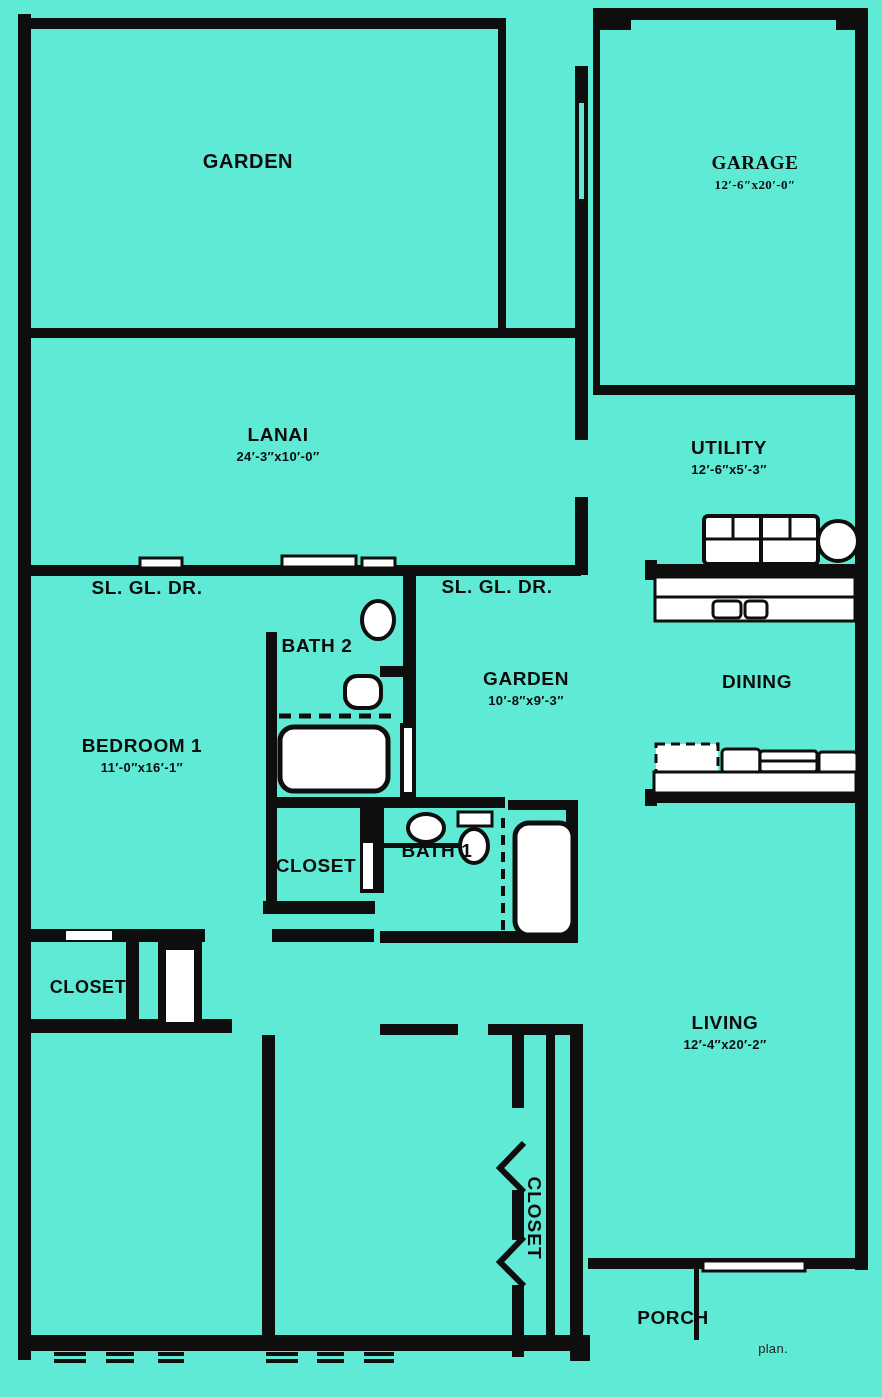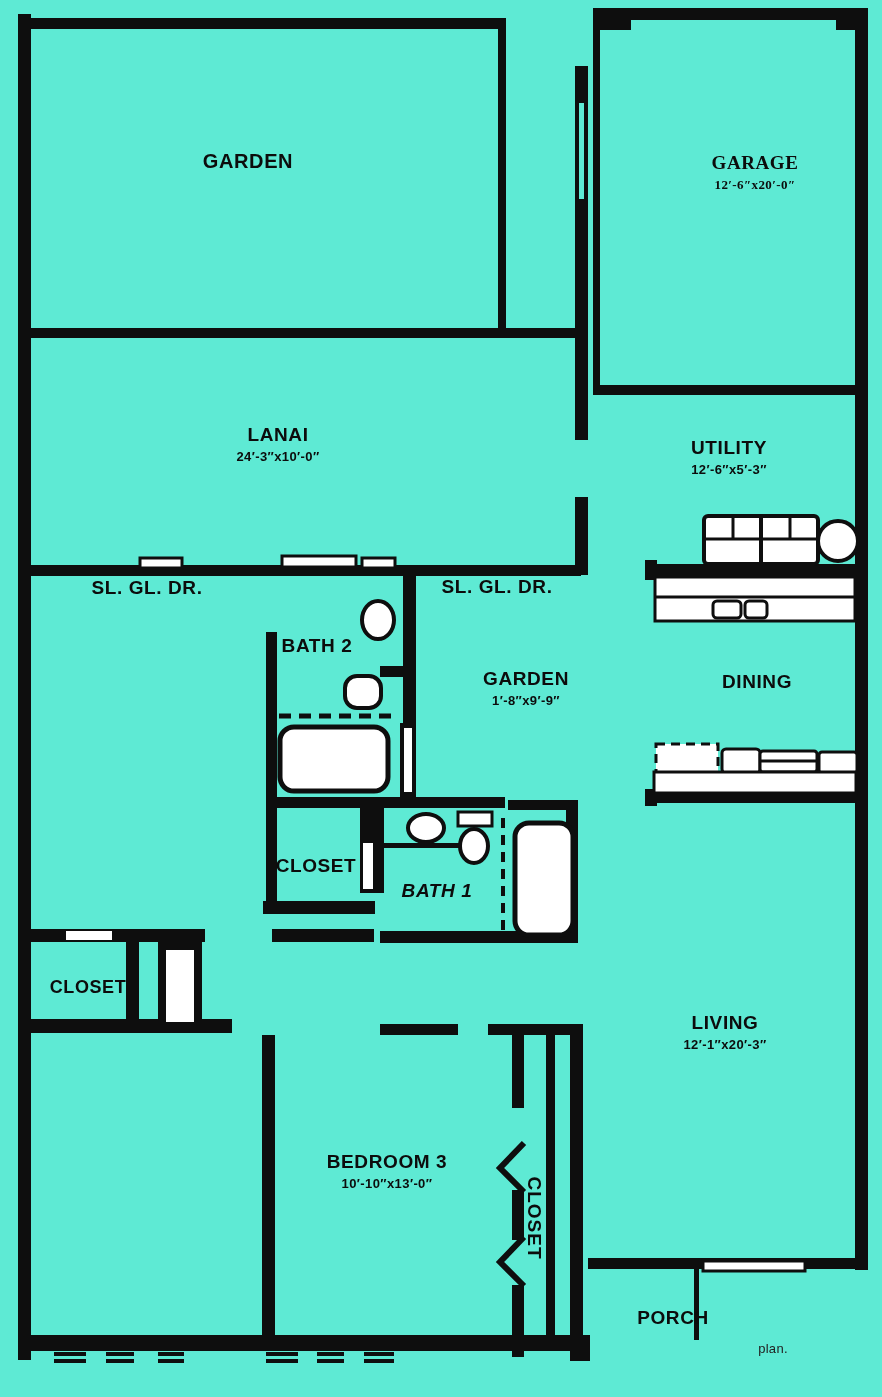--- a/index.html
+++ b/index.html
@@ -211,50 +211,50 @@
   <div class="lbl" style="left:497px;top:576px;">
     <span>SL. GL. DR.</span>
   </div>
 
   <div class="lbl" style="left:317px;top:635px;">
     <span>BATH 2</span>
   </div>
 
   <div class="lbl" style="left:526px;top:668px;">
     <span>GARDEN</span>
-    <span class="dims">1′-8″x9′-9″</span>
+    <span class="dims">10′-8″x9′-3″</span>
   </div>
 
   <div class="lbl" style="left:757px;top:671px;">
     <span>DINING</span>
   </div>
 
+  <div class="lbl" style="left:142px;top:735px;">
+    <span>BEDROOM 1</span>
+    <span class="dims">11′-0″x16′-1″</span>
+  </div>
 
   <div class="lbl" style="left:316px;top:855px;">
     <span>CLOSET</span>
   </div>
 
-  <div class="lbl" style="left:437px;top:880px;font-style:italic;">
+  <div class="lbl" style="left:437px;top:840px;">
     <span>BATH 1</span>
   </div>
 
   <div class="lbl" style="left:88px;top:976px;font-size:18px;">
     <span>CLOSET</span>
   </div>
 
   <div class="lbl" style="left:725px;top:1012px;">
     <span>LIVING</span>
-    <span class="dims">12′-1″x20′-3″</span>
-  </div>
-
-
-  <div class="lbl" style="left:387px;top:1151px;">
-    <span>BEDROOM 3</span>
-    <span class="dims">10′-10″x13′-0″</span>
-  </div>
+    <span class="dims">12′-4″x20′-2″</span>
+  </div>
+
+
 
   <div class="lbl-vert" style="left:534px;top:1218px;">
     <span>CLOSET</span>
   </div>
 
   <div class="lbl" style="left:636px;top:1307px;margin-left:37px;">
     <span>PORCH</span>
   </div>
 
 

